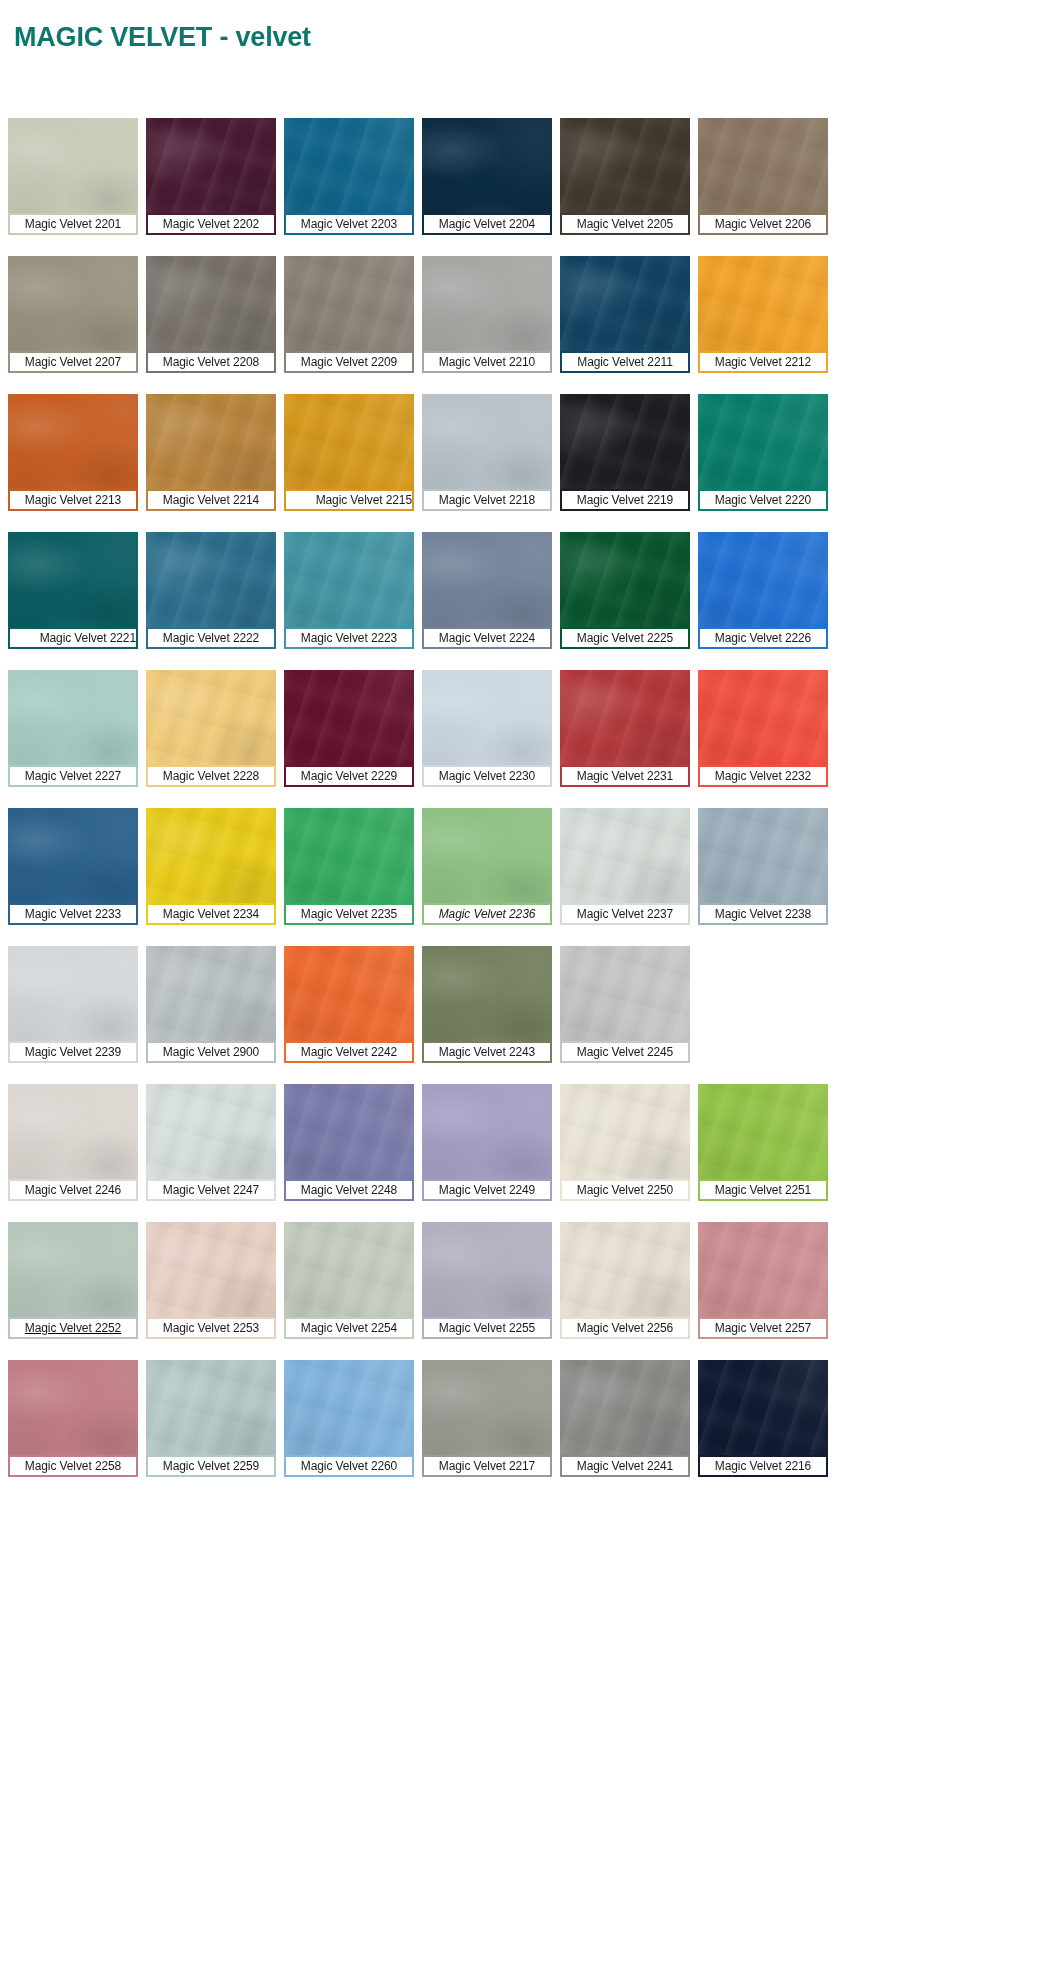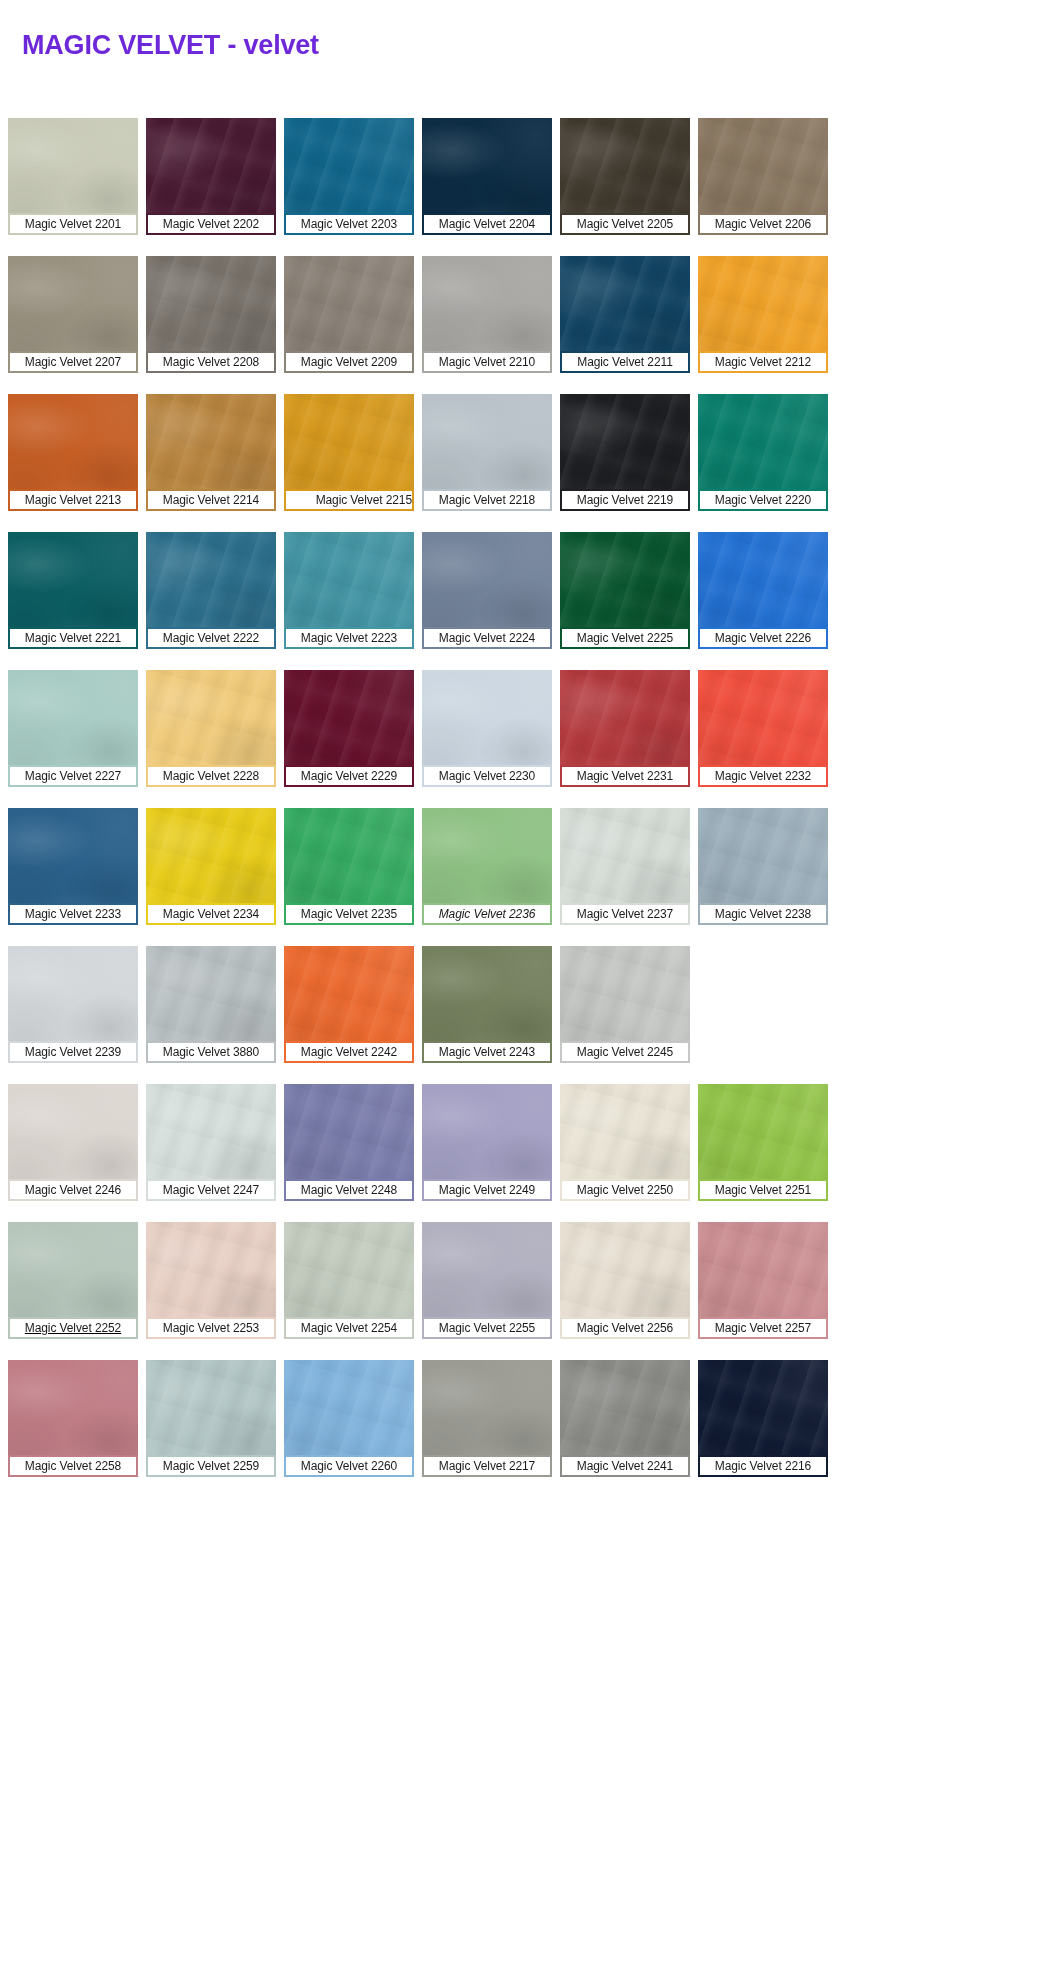--- a/index.html
+++ b/index.html
@@ -19,24 +19,24 @@
 
   
   #page-header {
     padding: 20px 0 0 14px;
     height: 118px;
   }
   #page-title {
     font-family: "Liberation Sans", sans-serif;
     font-size: 27px;
     font-weight: bold;
-    color: #6d28d9;
+    color: #0f766e;
     letter-spacing: -0.2px;
     line-height: 34px;
-    margin: 8px;
+    margin: 0;
     white-space: pre;
   }
 
   
   #swatch-grid {
     position: relative;
     padding: 0 0 12px 0;
     width: 1006px;
   }
   .swatch-row {
@@ -310,21 +310,21 @@
         </div>
       </div>
     </div>
     <div class="swatch-row">
       <div class="swatch-cell">
         <div class="swatch-img">
           <div class="swatch-fill" style="background: rgb(12, 94, 99);"></div>
           <div class="swatch-tex-a"></div>
           <div class="swatch-tex-c"></div>
         </div>
-        <div class="swatch-label" style="border-color: rgb(12, 94, 99);">
+        <div class="swatch-label" style="border-color: rgb(12, 94, 99); justify-content: flex-end;">
           <span class="swatch-label-text">Magic Velvet 2221</span>
         </div>
       </div>
       <div class="swatch-cell">
         <div class="swatch-img">
           <div class="swatch-fill" style="background: rgb(45, 111, 140);"></div>
           <div class="swatch-tex-b"></div>
           <div class="swatch-tex-a"></div>
         </div>
         <div class="swatch-label" style="border-color: rgb(45, 111, 140);">
@@ -507,21 +507,21 @@
           <span class="swatch-label-text">Magic Velvet 2239</span>
         </div>
       </div>
       <div class="swatch-cell">
         <div class="swatch-img">
           <div class="swatch-fill" style="background: rgb(185, 192, 194);"></div>
           <div class="swatch-tex-b"></div>
           <div class="swatch-tex-a"></div>
         </div>
         <div class="swatch-label" style="border-color: rgb(185, 192, 194);">
-          <span class="swatch-label-text">Magic Velvet 3880</span>
+          <span class="swatch-label-text">Magic Velvet 2900</span>
         </div>
       </div>
       <div class="swatch-cell">
         <div class="swatch-img">
           <div class="swatch-fill" style="background: rgb(236, 107, 49);"></div>
           <div class="swatch-tex-c"></div>
           <div class="swatch-tex-b"></div>
         </div>
         <div class="swatch-label" style="border-color: rgb(236, 107, 49);">
           <span class="swatch-label-text">Magic Velvet 2242</span>

